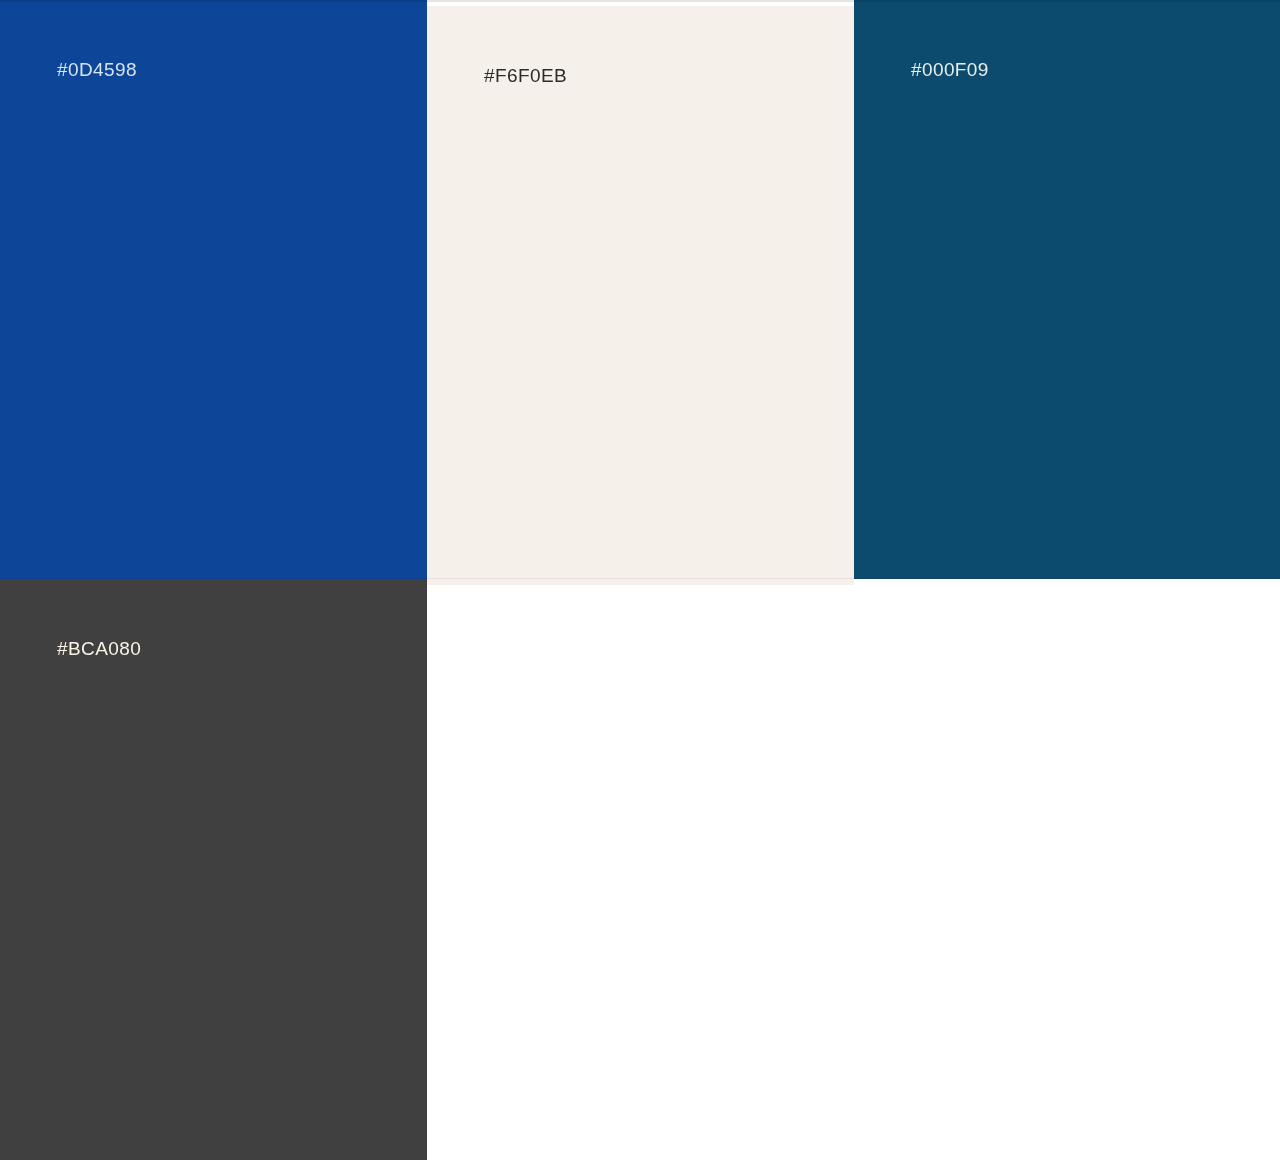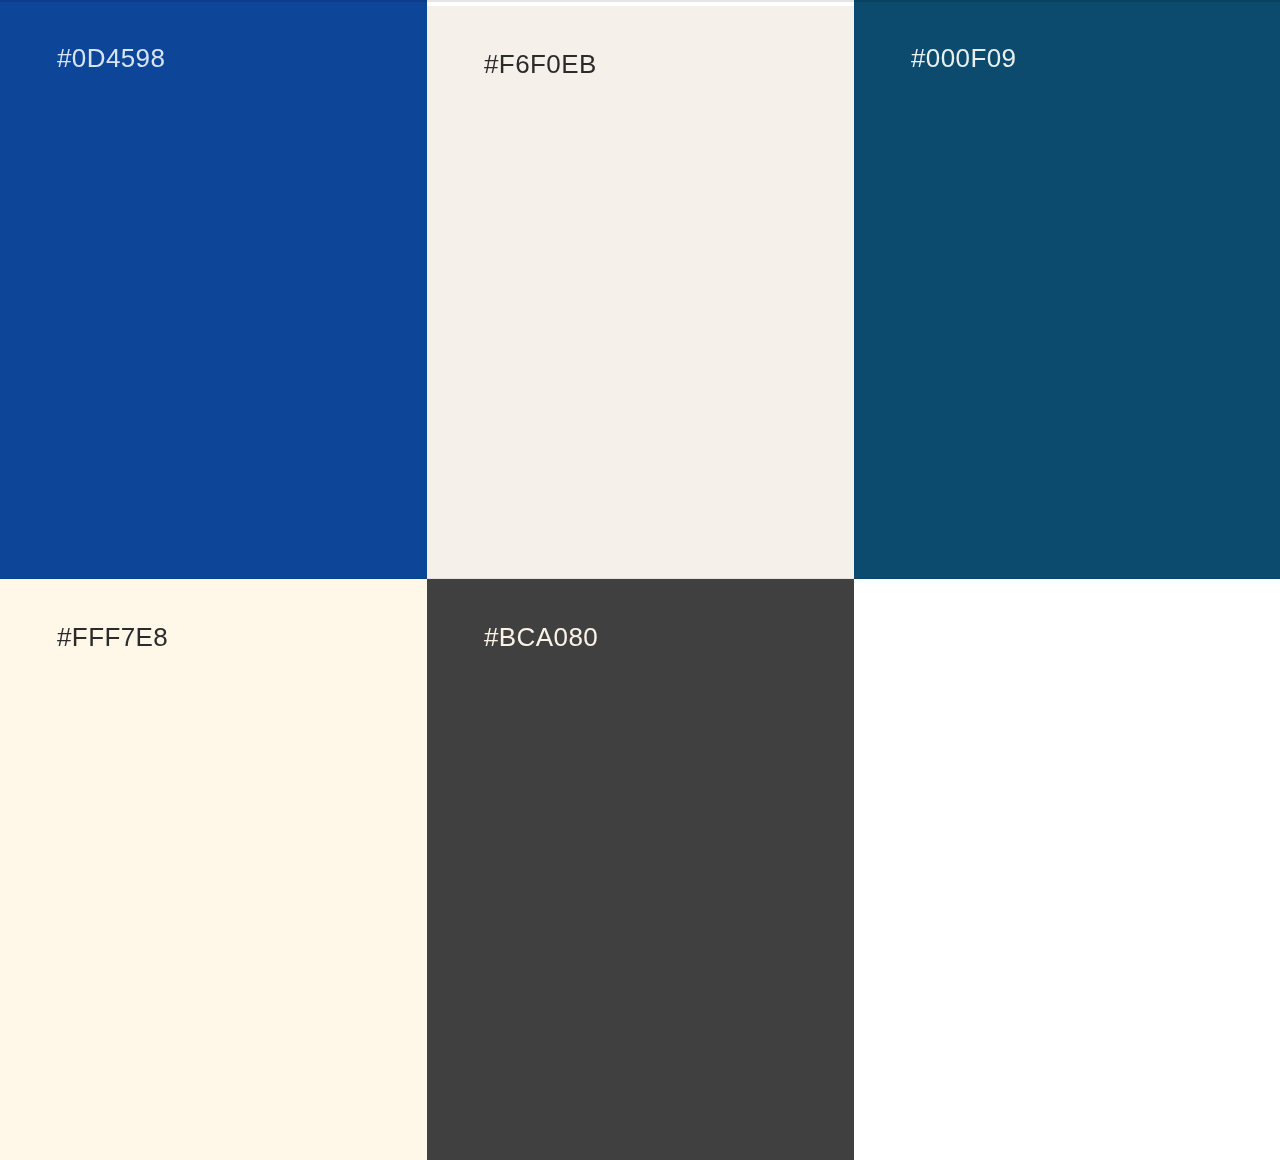--- a/index.html
+++ b/index.html
@@ -25,22 +25,22 @@
   .swatch {
     position: relative;
     width: 100%;
     height: 100%;
     overflow: hidden;
   }
 
   .swatch-label {
     position: absolute;
     left: 57px;
-    top: 46px;
-    font-size: 26px;
+    top: 58px;
+    font-size: 19px;
     line-height: 24px;
     letter-spacing: 0.4px;
     font-weight: 400;
     white-space: nowrap;
     font-family: "Liberation Sans", "DejaVu Sans", sans-serif;
   }
 
   
   #top-edge-line {
     position: absolute;
@@ -76,23 +76,20 @@
 
 
   <div class="swatch" style="background-color: rgb(246, 240, 235); margin-top: 6px;">
     <span class="swatch-label" style="color: rgb(43, 43, 43);">#F6F0EB</span>
   </div>
 
   <div class="swatch" style="background-color: #0c4a6e;">
     <span class="swatch-label" style="color: rgb(232, 239, 236);">#000F09</span>
   </div>
 
-  <div class="swatch" style="background-color: rgb(255, 247, 232);">
-    <span class="swatch-label" style="color: rgb(43, 43, 43);">#FFF7E8</span>
-  </div>
 
   <div class="swatch" style="background-color: #404040; text-align: center;">
     <span class="swatch-label" style="color: rgb(251, 243, 230);">#BCA080</span>
   </div>
 
   <div id="top-edge-line"></div>
   <div id="row-divider-line"></div>
 
 </div>
 

